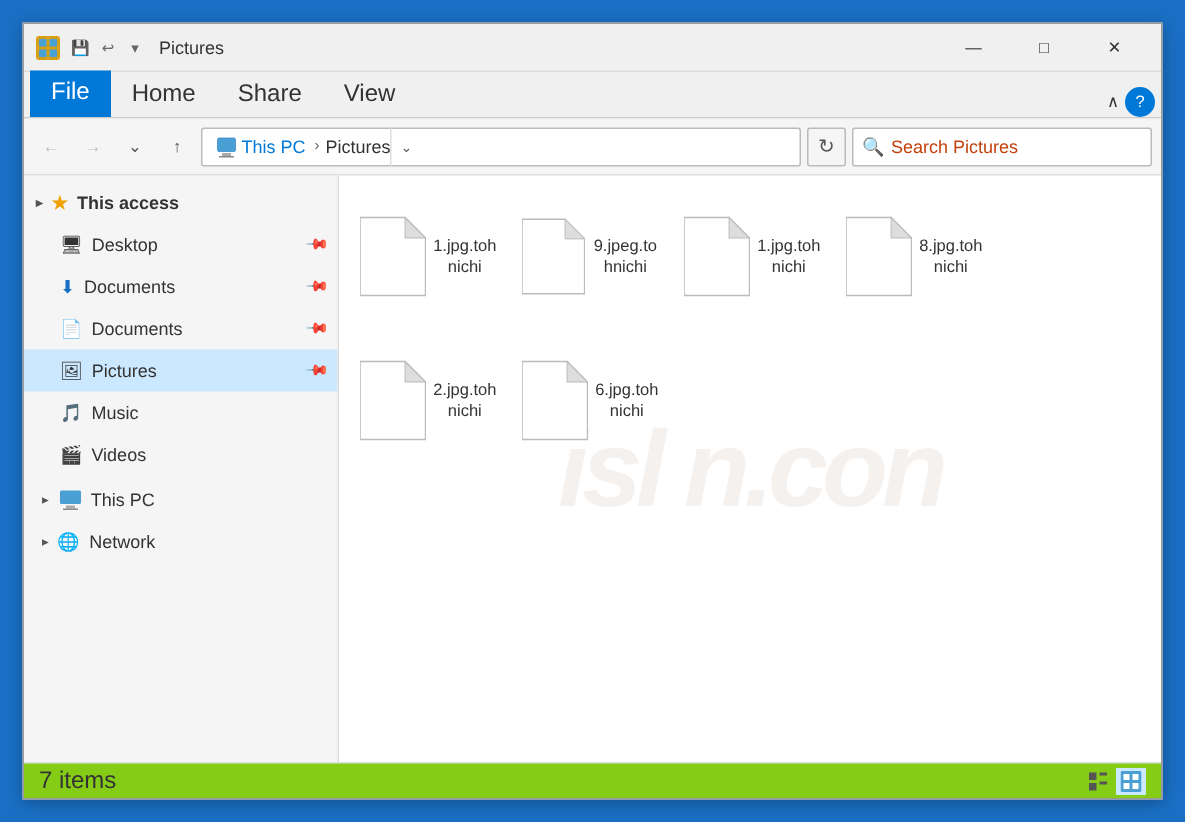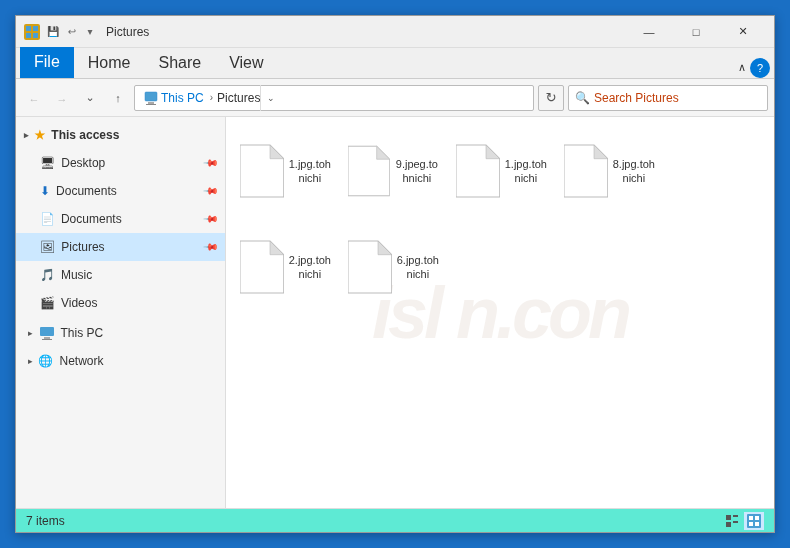--- a/index.html
+++ b/index.html
@@ -263,27 +263,27 @@
     .file-label {
       font-size: 11px;
       color: #333;
       text-align: center;
       word-break: break-all;
       line-height: 1.3;
     }
     
     .statusbar {
       height: 24px;
-      background: #5eead4;
+      background: #84cc16;
       border-top: 1px solid #ddd;
       display: flex;
       align-items: center;
       justify-content: space-between;
       padding: 0 10px;
-      font-size: 12px;
+      font-size: 16px;
       color: #333;
     }
     .view-icons {
       display: flex;
       gap: 2px;
     }
     .view-btn {
       width: 20px;
       height: 18px;
       background: none;

